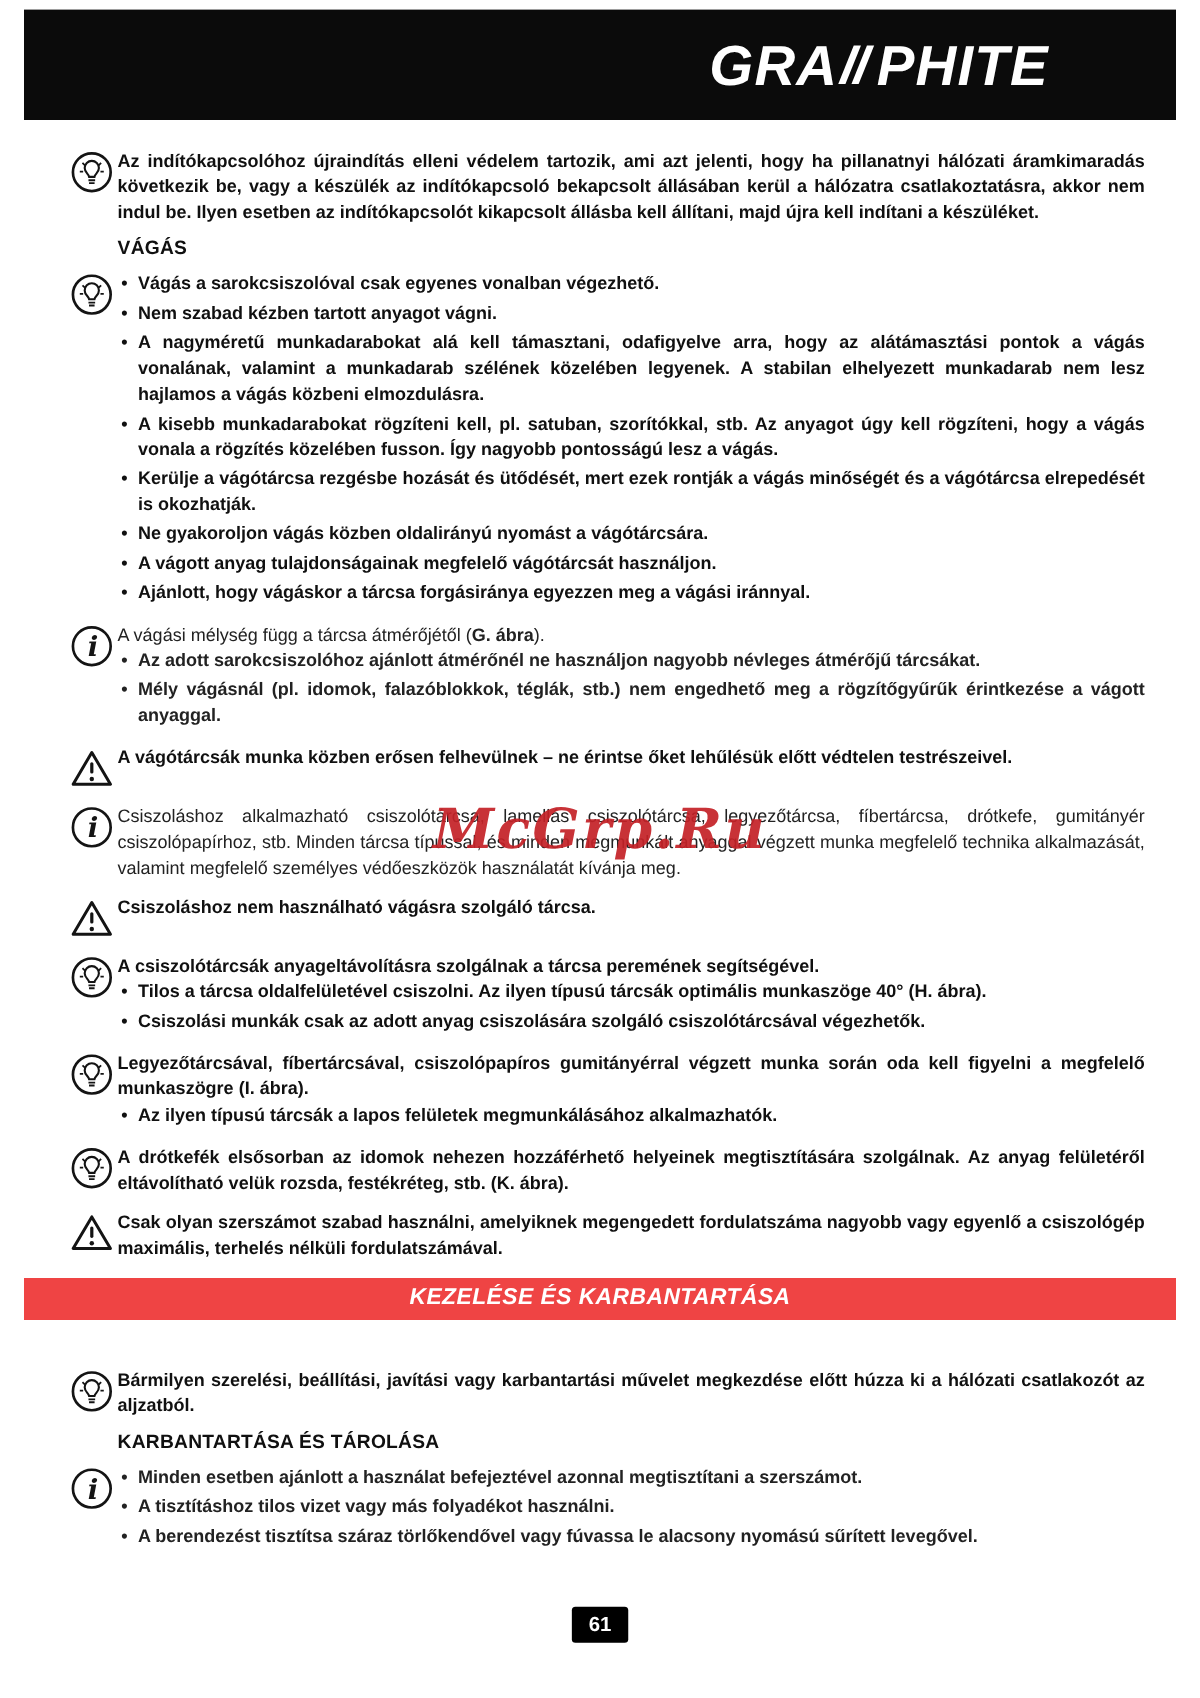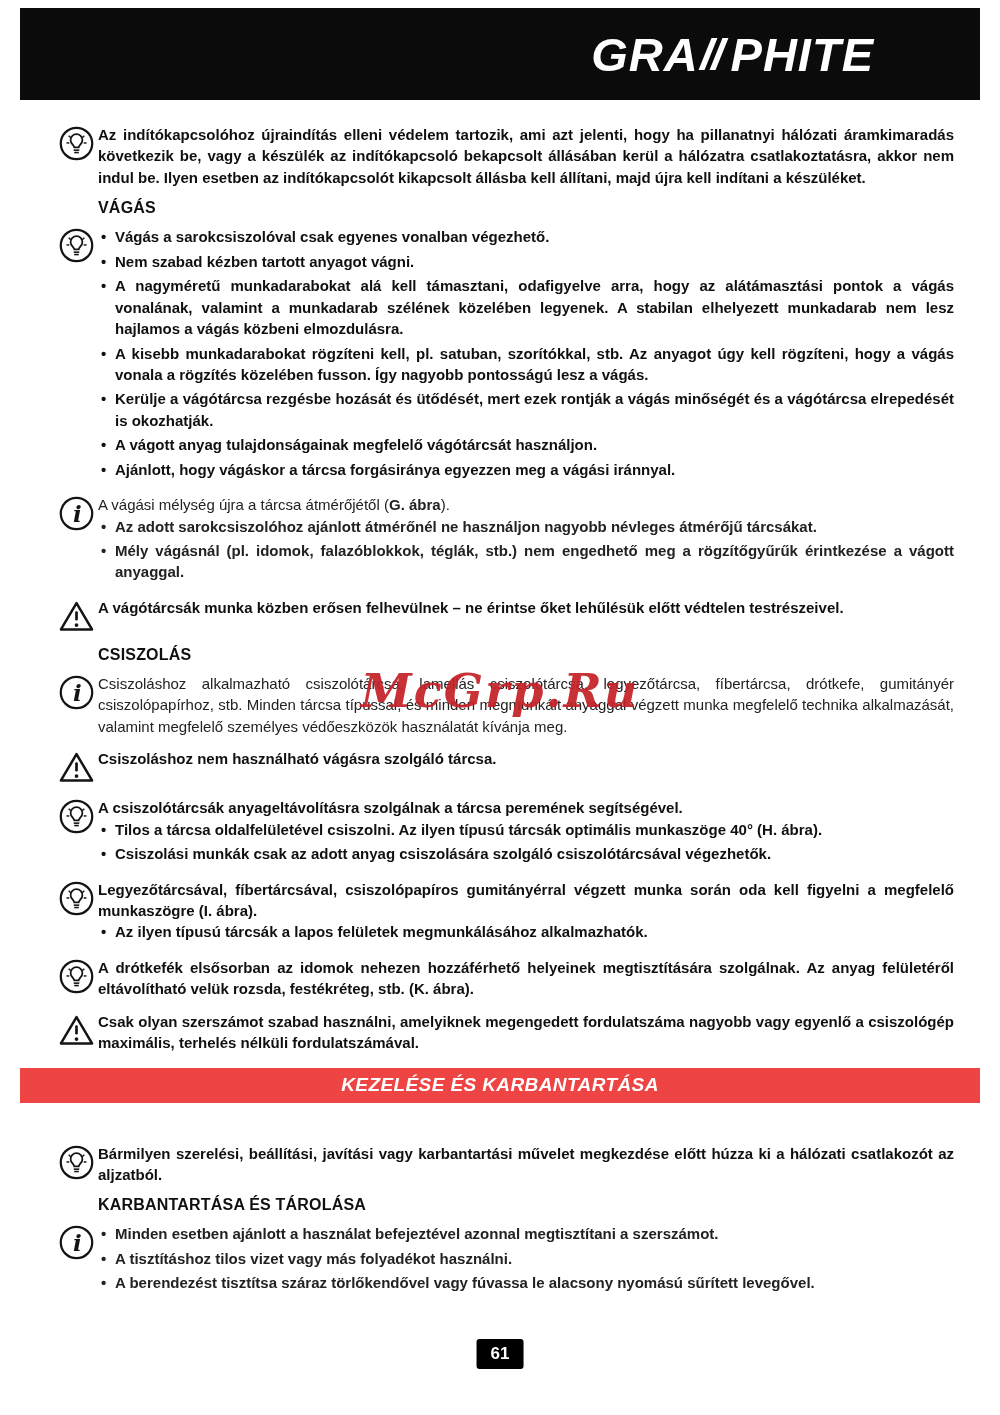--- a/index.html
+++ b/index.html
@@ -122,50 +122,50 @@
         <svg class="icn" viewBox="0 0 40 40">
             <use href="#icn-bulb"></use>
           </svg>
       </div>
       <div class="txt">
         <div class="li bold">Vágás a sarokcsiszolóval csak egyenes vonalban végezhető.</div>
         <div class="li bold">Nem szabad kézben tartott anyagot vágni.</div>
         <div class="li bold">A nagyméretű munkadarabokat alá kell támasztani, odafigyelve arra, hogy az alátámasztási pontok a vágás vonalának, valamint a munkadarab szélének közelében legyenek. A stabilan elhelyezett munkadarab nem lesz hajlamos a vágás közbeni elmozdulásra.</div>
         <div class="li bold">A kisebb munkadarabokat rögzíteni kell, pl. satuban, szorítókkal, stb. Az anyagot úgy kell rögzíteni, hogy a vágás vonala a rögzítés közelében fusson. Így nagyobb pontosságú lesz a vágás.</div>
         <div class="li bold">Kerülje a vágótárcsa rezgésbe hozását és ütődését, mert ezek rontják a vágás minőségét és a vágótárcsa elrepedését is okozhatják.</div>
+        <div class="li bold">Ne gyakoroljon vágás közben oldalirányú nyomást a vágótárcsára.</div>
         <div class="li bold">A vágott anyag tulajdonságainak megfelelő vágótárcsát használjon.</div>
         <div class="li bold">Ajánlott, hogy vágáskor a tárcsa forgásiránya egyezzen meg a vágási iránnyal.</div>
       </div>
     </section>
 
     <section class="row">
       <div class="icon-col">
         <svg class="icn" viewBox="0 0 40 40">
             <use href="#icn-info"></use>
           </svg>
       </div>
       <div class="txt">
-        <p class="para reg lead"><span>A vágási mélység újra a tárcsa átmérőjétől (</span><b>G. ábra</b><span>).</span></p>
+        <p class="para reg lead"><span>A vágási mélység függ a tárcsa átmérőjétől (</span><b>G. ábra</b><span>).</span></p>
         <div class="li reg">Az adott sarokcsiszolóhoz ajánlott átmérőnél ne használjon nagyobb névleges átmérőjű tárcsákat.</div>
         <div class="li reg">Mély vágásnál (pl. idomok, falazóblokkok, téglák, stb.) nem engedhető meg a rögzítőgyűrűk érintkezése a vágott anyaggal.</div>
       </div>
     </section>
 
     <section class="row">
       <div class="icon-col">
         <svg class="icn" viewBox="0 0 40 40">
             <use href="#icn-warn"></use>
           </svg>
       </div>
       <div class="txt">
         <p class="para bold">A vágótárcsák munka közben erősen felhevülnek – ne érintse őket lehűlésük előtt védtelen testrészeivel.</p>
       </div>
     </section>
 
-    <h2 class="sect">CSISZOLÁS</h2>
 
     <section class="row">
       <div class="icon-col">
         <svg class="icn" viewBox="0 0 40 40">
             <use href="#icn-info"></use>
           </svg>
       </div>
       <div class="txt">
         <p class="para reg">Csiszoláshoz alkalmazható csiszolótárcsa, lamellás csiszolótárcsa, legyezőtárcsa, fíbertárcsa, drótkefe, gumitányér csiszolópapírhoz, stb. Minden tárcsa típussal, és minden megmunkált anyaggal végzett munka megfelelő technika alkalmazását, valamint megfelelő személyes védőeszközök használatát kívánja meg.</p>
       </div>

